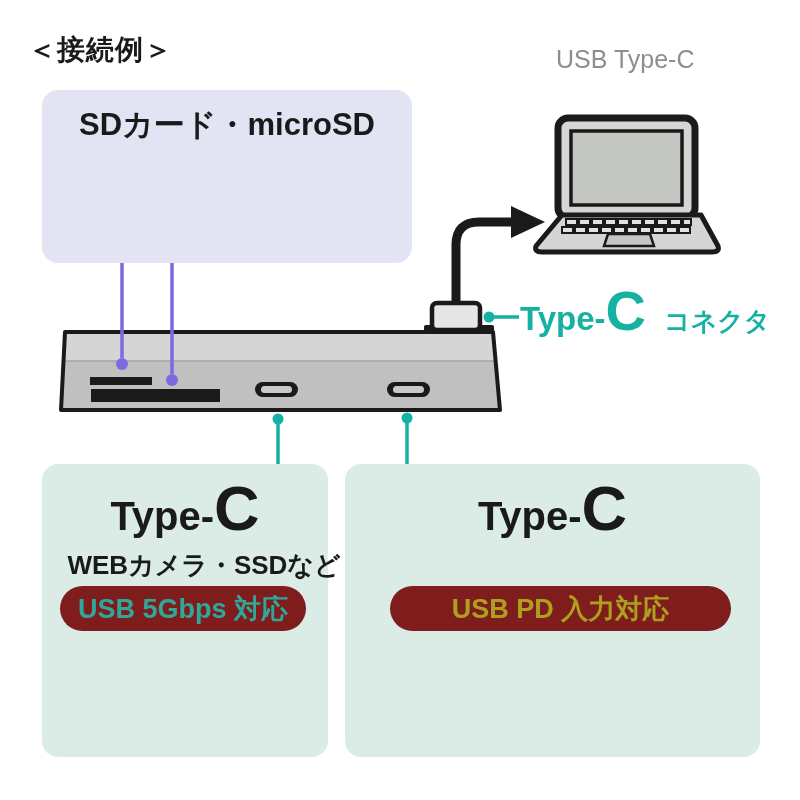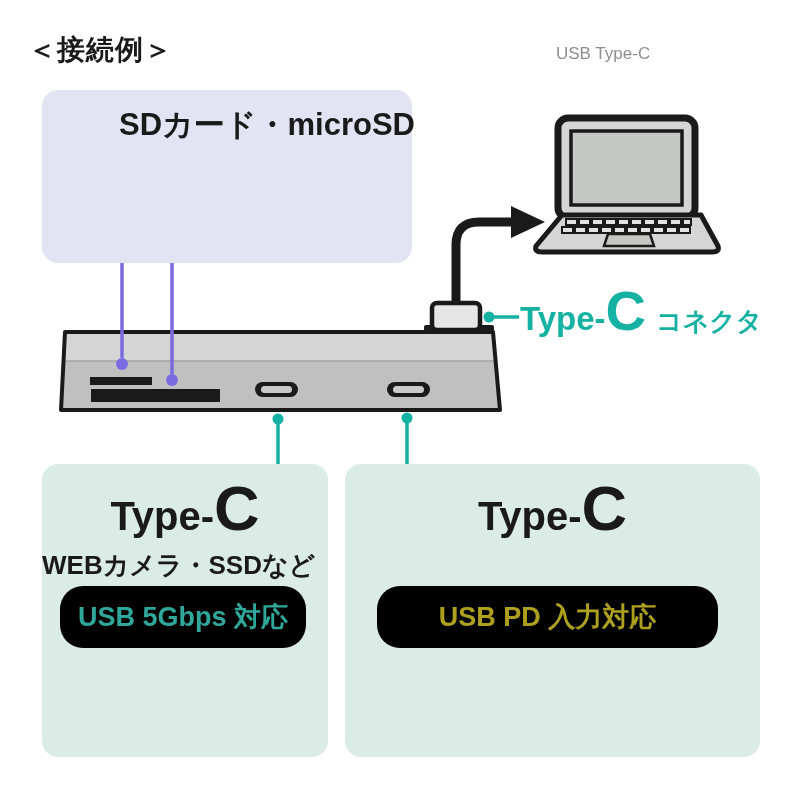--- a/index.html
+++ b/index.html
@@ -1,36 +1,36 @@
 <!DOCTYPE html>
 <html><head>
 <meta charset="utf-8">
 <style>
   html,body{margin:0;padding:0;background:#ffffff;}
   body{font-family:"Liberation Sans","DejaVu Sans",sans-serif;}
   #stage{position:relative;width:800px;height:800px;background:#ffffff;overflow:hidden;border-radius:25px;}
   .abs{position:absolute;}
   .heading{left:28px;top:31px;font-size:28px;font-weight:bold;color:#1a1a1a;letter-spacing:1px;}
   .sd-box{left:42px;top:90px;width:370px;height:173px;background:#e2e4f4;border-radius:16px;}
-  .sd-title{left:42px;top:104px;width:370px;text-align:center;font-size:31px;font-weight:bold;color:#1a1a1a;padding-left:40px;}
-  .pc-label{left:556px;top:44px;font-size:17px;line-height:1.22;color:#8e8e8e;font-weight:500;}
+  .sd-title{left:42px;top:104px;width:370px;text-align:center;font-size:31px;font-weight:bold;color:#1a1a1a;}
+  .pc-label{left:556px;top:44px;font-size:25px;line-height:1.22;color:#8e8e8e;font-weight:500;}
   .connector-label{left:520px;top:283px;display:flex;align-items:baseline;color:#15b2a3;font-weight:bold;white-space:nowrap;}
   .connector-label .pre{font-size:33px;}
   .connector-label .bigc{font-size:56px;line-height:1;}
-  .connector-label .post{font-size:26px;margin-left:10px;}
+  .connector-label .post{font-size:26px;margin-left:18px;}
   .mint-box{top:464px;background:#dbece6;border-radius:16px;height:293px;}
   .box-left{left:42px;width:286px;}
   .box-right{left:345px;width:415px;}
   .typec-row{top:477px;display:flex;justify-content:center;align-items:baseline;color:#1a1a1a;font-weight:bold;}
   .typec-row .pre{font-size:40px;}
   .typec-row .bigc{font-size:63px;line-height:1;}
-  .subtitle{top:548px;font-size:26px;font-weight:bold;color:#1a1a1a;white-space:nowrap;}
-  .badge{top:586px;height:62px;background:#000000;border-radius:23px;display:flex;align-items:center;justify-content:center;font-size:27px;font-weight:bold;white-space:nowrap;}
+  .subtitle{top:548px;text-align:center;font-size:26px;font-weight:bold;color:#1a1a1a;white-space:nowrap;margin-left:19px;}
+  .badge{top:586px;height:45px;background:#7f1d1d;border-radius:23px;display:flex;align-items:center;justify-content:center;font-size:27px;font-weight:bold;white-space:nowrap;}
   .badge-left{left:60px;width:246px;color:#2fa89b;}
-  .badge-right{left:377px;width:341px;color:#ada01f;}
+  .badge-right{left:390px;width:341px;color:#ada01f;}
 </style>
 </head>
 <body>
 
 <div id="stage">
 
   <svg class="abs" style="left:0;top:0;" width="800" height="800" viewBox="0 0 800 800">
 
     <g>
       <rect x="558" y="118" width="137" height="100" rx="10" fill="#d5d5d5" stroke="#1a1a1a" stroke-width="7"></rect>

